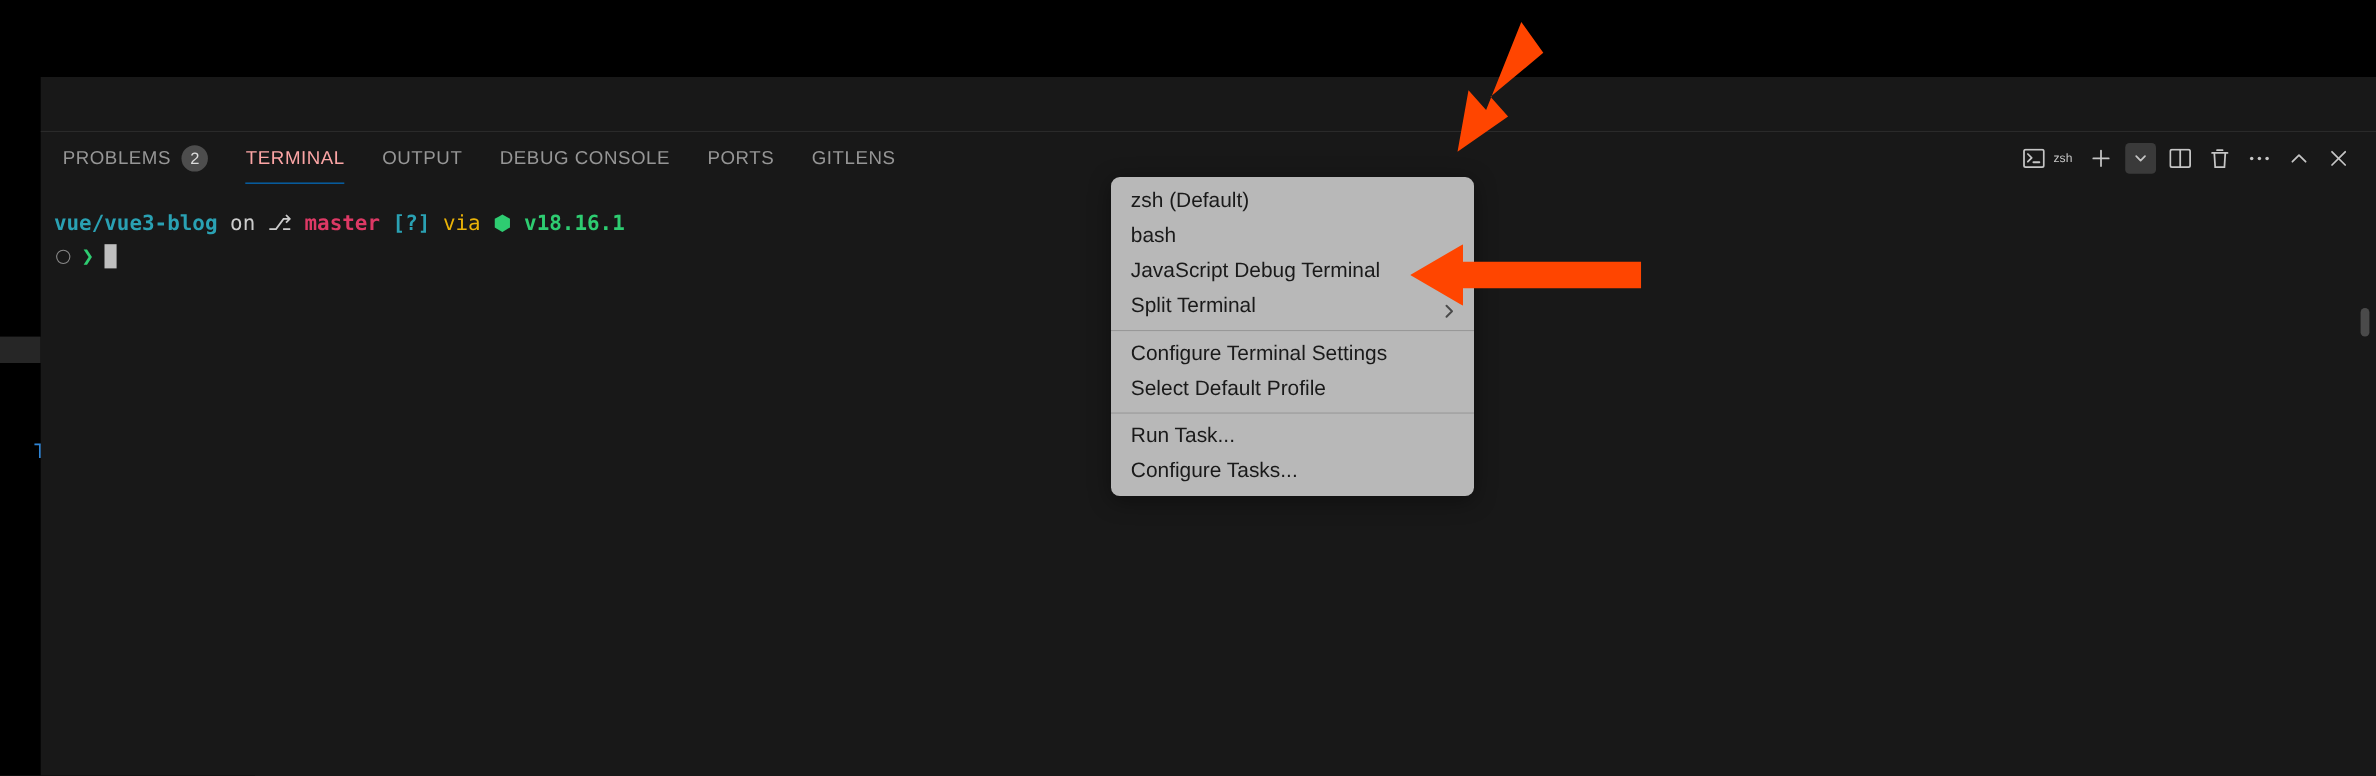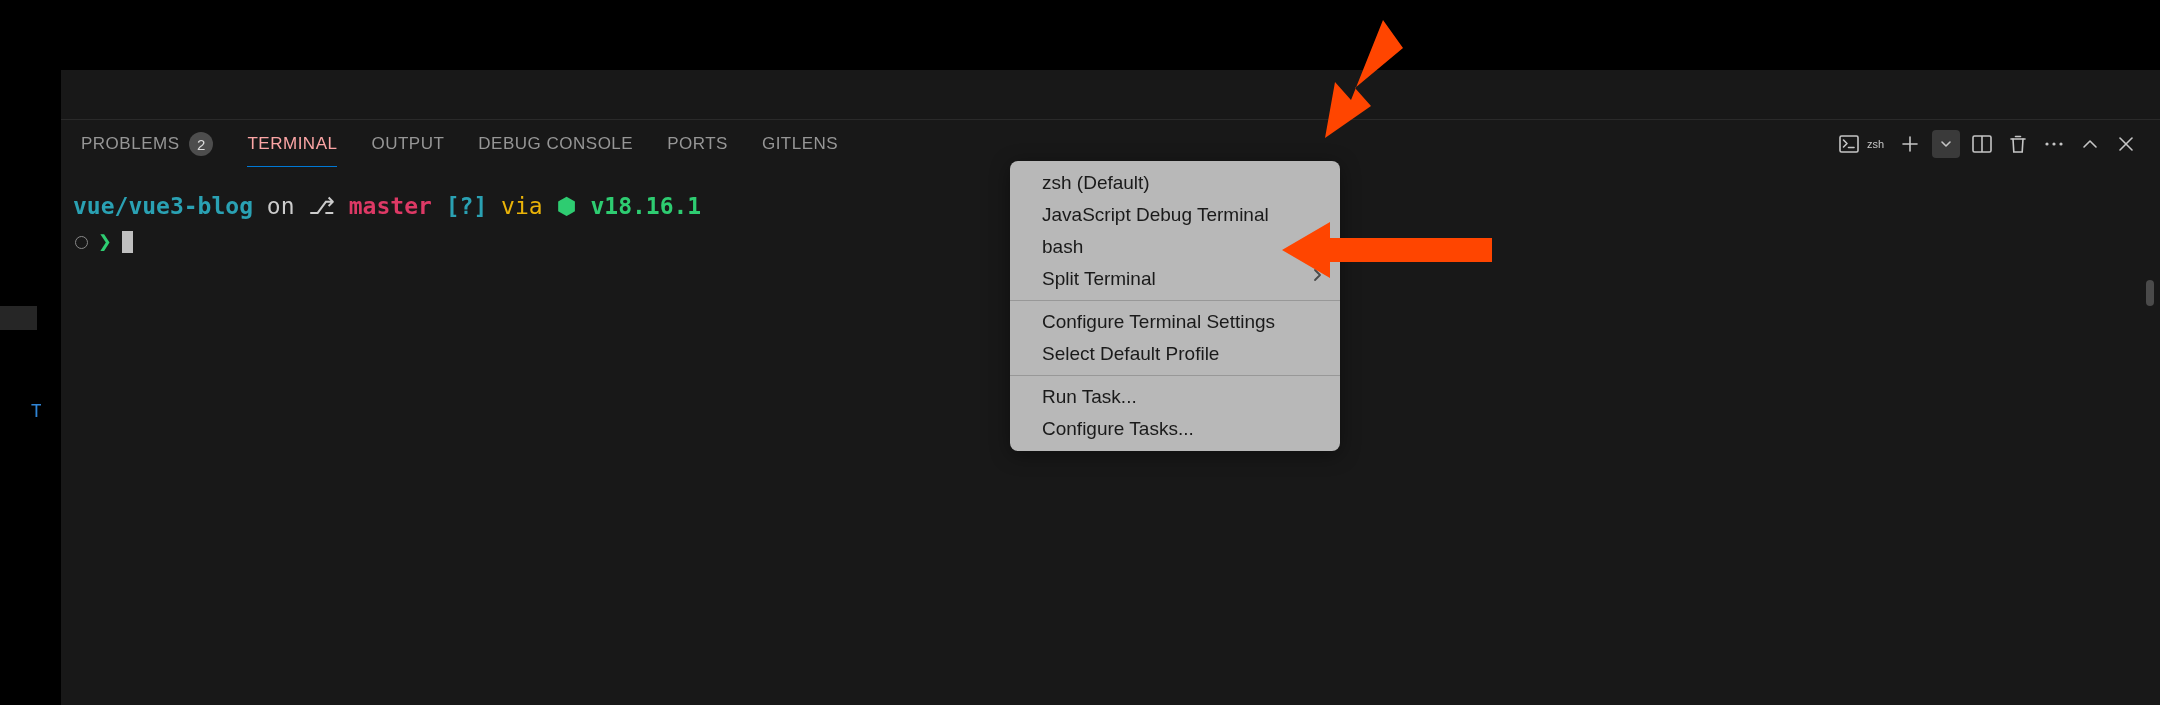--- a/index.html
+++ b/index.html
@@ -11,21 +11,20 @@
   overflow: hidden;
   position: relative;
 }
 .workspace {
   position: absolute;
   left: 37px;
   top: 70px;
   right: 0;
   bottom: 0;
   background: #181818;
-  margin-left: 24px;
 }
 .editor-blank {
   height: 50px;
   border-bottom: 1px solid #2a2a2a;
 }
 .panel-header {
   display: flex;
   align-items: center;
   height: 48px;
   padding: 0 20px;
@@ -84,21 +83,21 @@
   cursor: pointer;
   color: #c5c5c5;
   border-radius: 4px;
 }
 .icon-btn.highlighted {
   background: #3a3a3a;
 }
 .terminal-body {
   padding: 22px 24px 24px 12px;
   font-family: "SF Mono", Menlo, Monaco, Consolas, monospace;
-  font-size: 23px;
+  font-size: 19px;
   line-height: 1.45;
   color: #cccccc;
   position: relative;
 }
 .prompt-line1 { display: flex; gap: 0; white-space: pre; }
 .prompt-cwd { color: #2aa1b3; font-weight: 600; }
 .prompt-on { color: #cccccc; }
 .prompt-git-icon { color: #cccccc; }
 .prompt-branch { color: #dd3965; font-weight: 600; }
 .prompt-status { color: #2aa1b3; font-weight: 600; }
@@ -161,24 +160,23 @@
   background: #b8b8b8;
   border-radius: 8px;
   box-shadow: 0 4px 20px rgba(0,0,0,0.4);
   padding: 6px 0;
   font-size: 19px;
   color: #1a1a1a;
 }
 .dropdown-item {
   padding: 5px 18px;
   display: flex;
-  align-items: flex-start;
+  align-items: flex-end;
   justify-content: space-between;
   cursor: pointer;
-  margin-left: 14px;
 }
 .dropdown-sep {
   height: 1px;
   background: #989898;
   margin: 5px 0;
 }
 .chev-right {
   color: #4a4a4a;
 }
 .arrow-annotation {
@@ -306,24 +304,24 @@
   </div>
 
   <div class="side-scroll-indicator"></div>
 </div>
 
 <div class="dropdown">
   <div class="dropdown-item">
     <span>zsh (Default)</span>
   </div>
   <div class="dropdown-item">
+    <span>bash</span>
+  </div>
+  <div class="dropdown-item">
     <span>JavaScript Debug Terminal</span>
-  </div>
-  <div class="dropdown-item">
-    <span>bash</span>
   </div>
   <div class="dropdown-item">
     <span>Split Terminal</span>
     <span class="chev-right">
       <svg width="10" height="14" viewBox="0 0 10 14" stroke="currentColor" stroke-width="1.8" fill="none" stroke-linecap="round" stroke-linejoin="round">
           <path d="M3 2 L8 7 L3 12"></path>
         </svg>
     </span>
   </div>
   <div class="dropdown-sep"></div>

